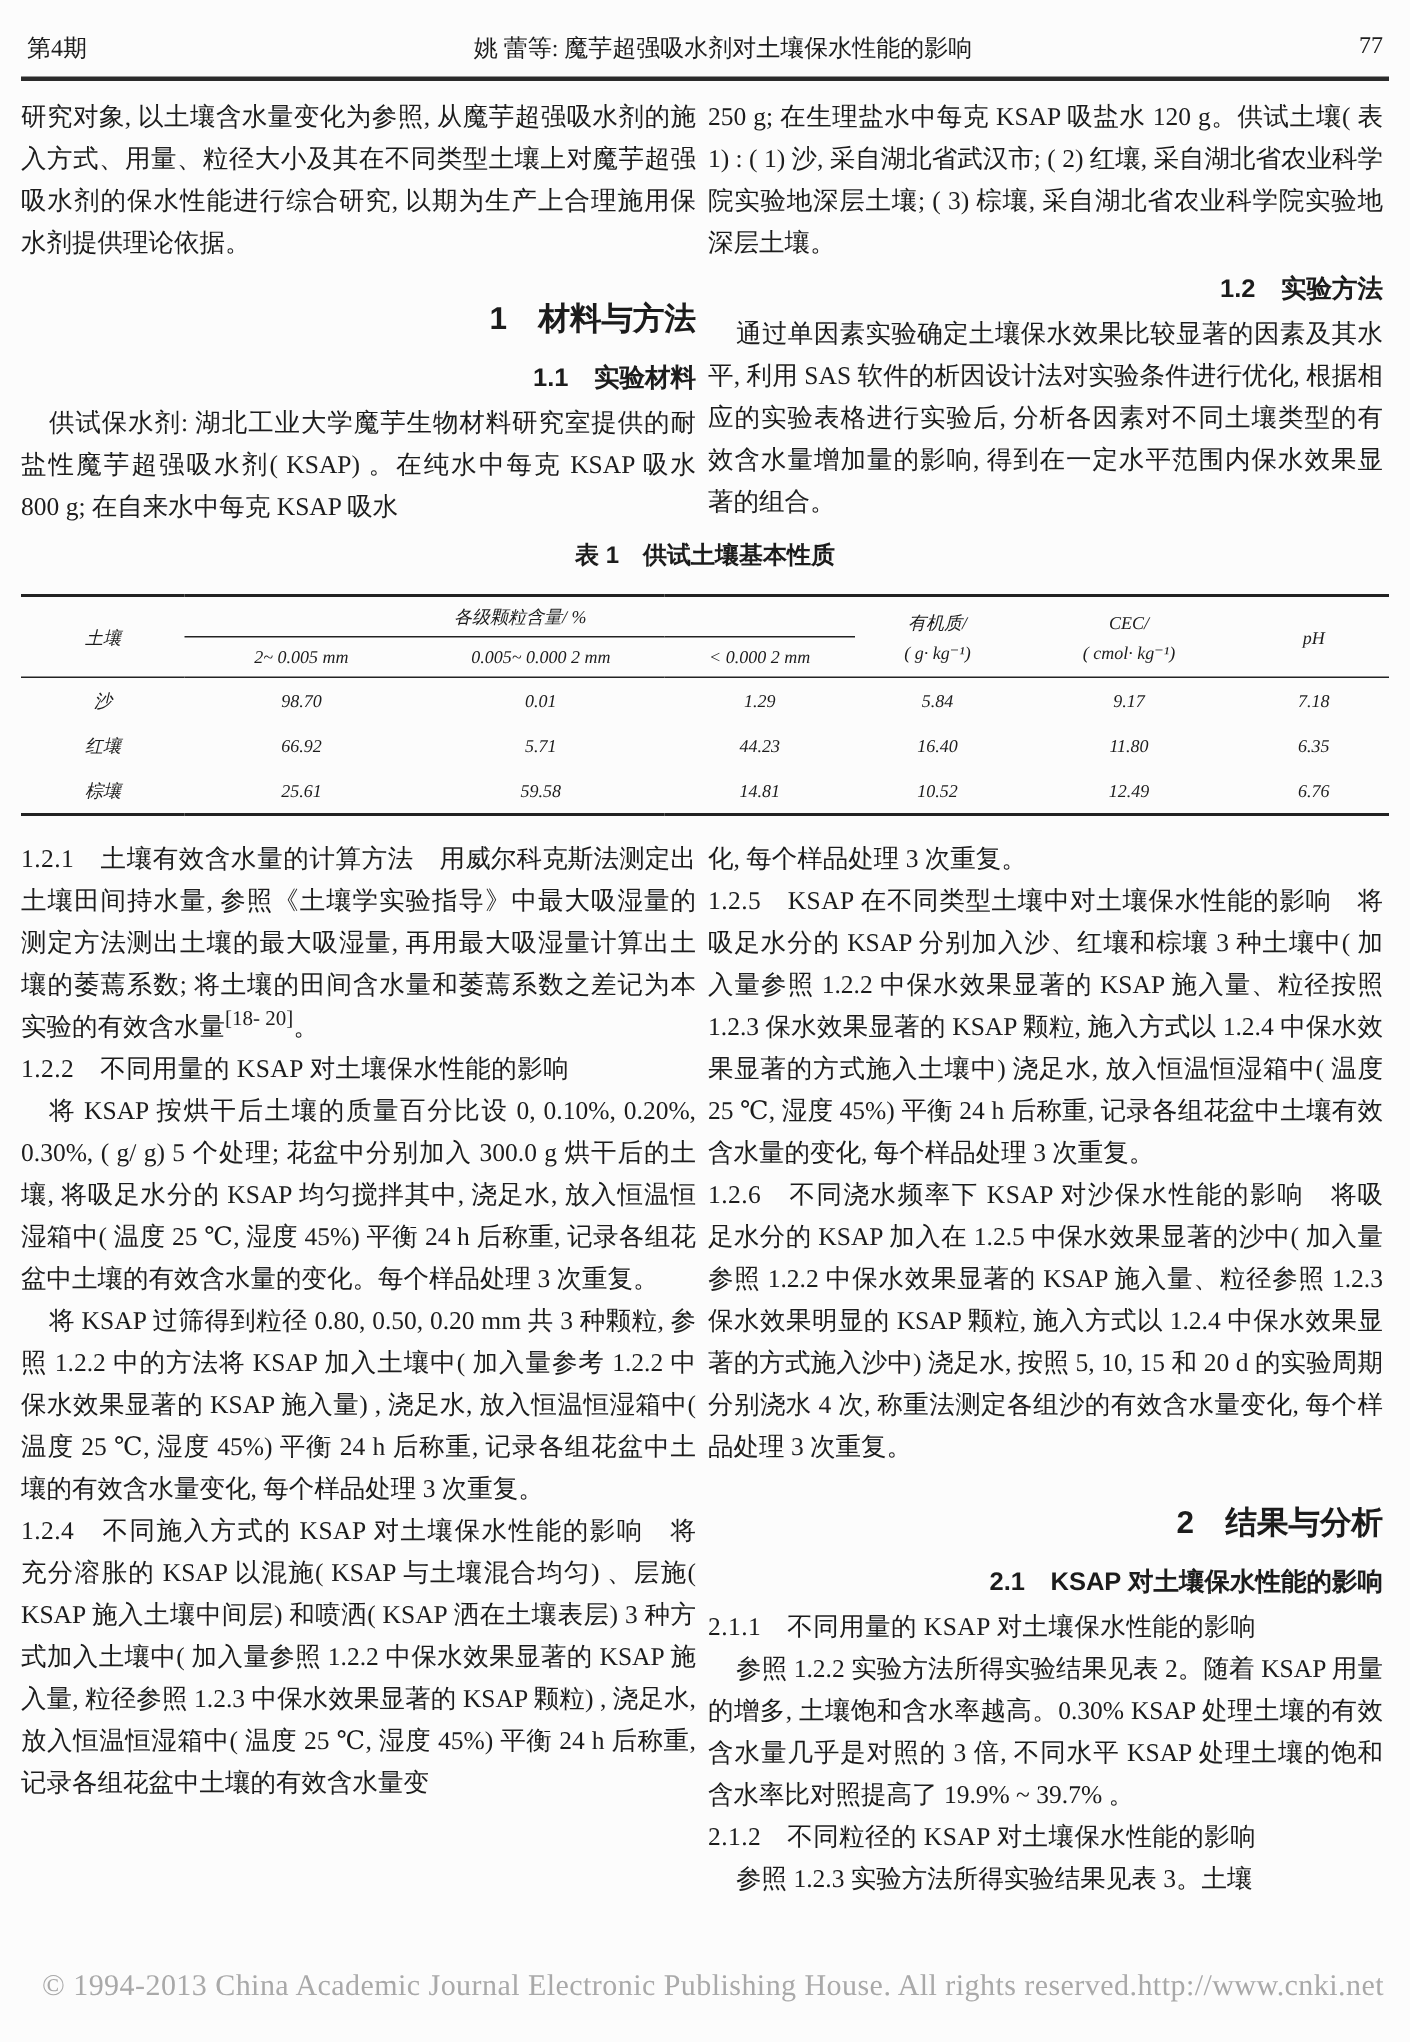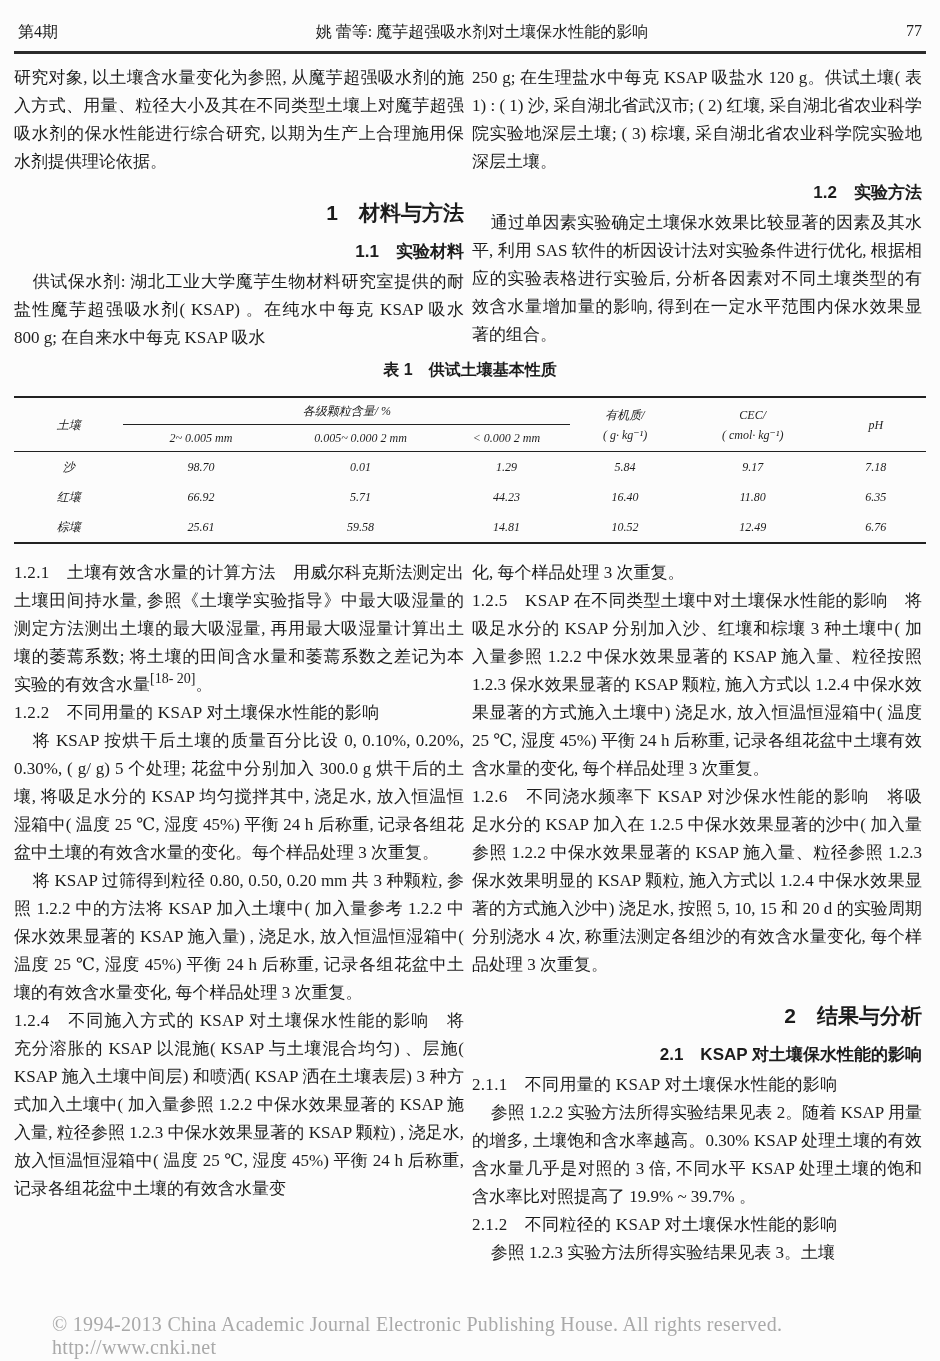--- a/index.html
+++ b/index.html
@@ -46,25 +46,25 @@
     font-size:12px;line-height:20px;font-style:italic;
   }
   table th,table td{font-weight:normal;text-align:center;padding:3px 2px;}
   thead{border-top:2.5px solid #222;border-bottom:1.5px solid #222;}
   tbody{border-bottom:2.5px solid #222;}
   th.group{border-bottom:1.2px solid #222;}
   tbody td{padding:5px 2px;}
   .unit{display:block;}
   
   .wm{
-    position:absolute;left:52px;right:34px;top:1313px;
+    position:absolute;left:28px;right:34px;top:1313px;
     display:flex;justify-content:space-between;
     color:#a9a9a9;font-size:20px;letter-spacing:0.3px;
     font-family:"Liberation Serif","DejaVu Serif",serif;
-    pointer-events:none;white-space:pre;flex-direction:column;
+    pointer-events:none;white-space:pre;
   }
 </style>
 </head>
 <body>
 
 <div class="page">
 
   <div class="hdr">
     <span>第4期</span>
     <span>姚 蕾等: 魔芋超强吸水剂对土壤保水性能的影响</span>

